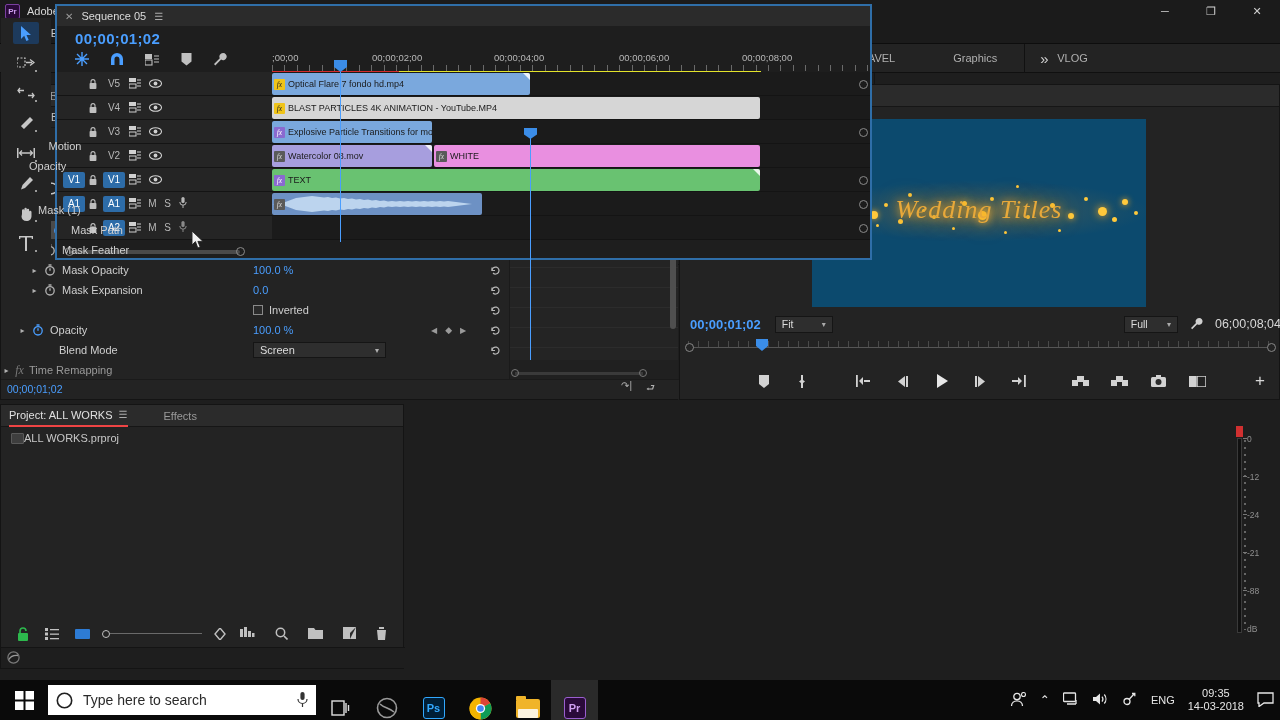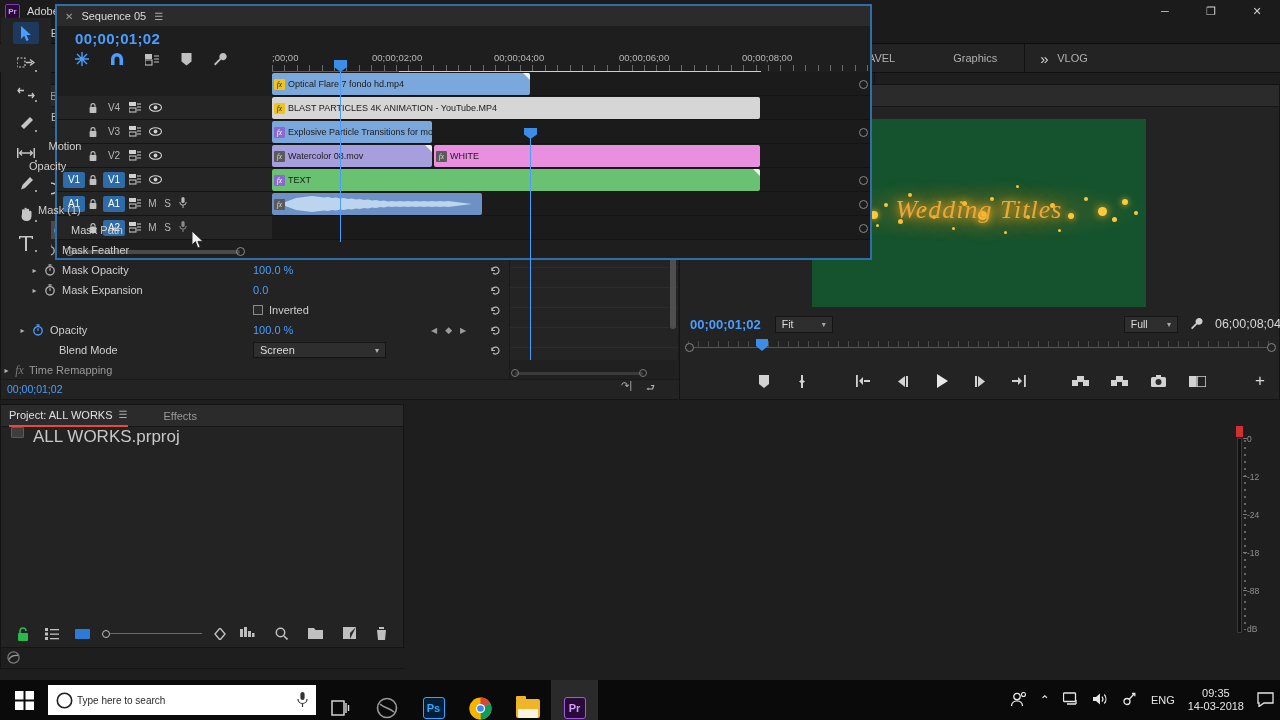--- a/index.html
+++ b/index.html
@@ -122,21 +122,21 @@
   .fx-hsb .kn { position:absolute; width:8px; height:8px; border:1px solid #777;
     border-radius:50%; top:-1px; }
   .fx-hsb .bar { position:absolute; left:4px; right:4px; top:2px; height:3px;
     background:#3a3a3a; }
   .fx-bbtns { position:absolute; right:24px; bottom:2px; display:flex; gap:14px;
     color:#b0b0b0; font-size:10px; }
 
   
   #prog-panel { left:679px; top:84px; width:601px; height:316px; background:#232323; }
   .prog-video { position:absolute; left:132px; top:34px; width:334px; height:188px;
-    background:#14532d; overflow:hidden; }
+    background:#0c4a6e; overflow:hidden; }
   .sparkle { position:absolute; border-radius:50%; background:#ffc93c; }
   .wed-title { position:absolute; left:0; top:76px; width:100%; text-align:center;
     font-family:"Liberation Serif", serif; font-style:italic; font-size:26px;
     color:#e8a93a; text-shadow:0 0 10px #ffae20,0 0 22px #b87316; letter-spacing:1px; }
   .glow-band { position:absolute; left:0; top:62px; width:100%; height:60px;
     background:radial-gradient(ellipse at 50% 50%, rgba(255,170,40,0.30) 0%, rgba(255,150,20,0.10) 38%, rgba(0,0,0,0) 72%); }
   .prog-bar { position:absolute; top:227px; left:0; width:601px; height:24px;
     display:flex; align-items:center; }
   .prog-tc { color:#4a9eff; font-size:13px; font-weight:bold; margin-left:10px; }
   .sel-box { height:17px; background:#2e2e2e; border:1px solid #151515;
@@ -156,22 +156,22 @@
   .prog-transport { position:absolute; bottom:4px; left:0; width:601px; height:28px;
     display:flex; align-items:center; justify-content:center; gap:22px; }
   .tbtn { width:17px; height:17px; display:flex; align-items:center;
     justify-content:center; color:#d2d2d2; }
   .tbtn svg { display:block; }
   .plus-btn { position:absolute; right:14px; bottom:8px; color:#d8d8d8;
     font-size:17px; }
 
   
   #proj-panel { left:0; top:404px; width:404px; height:265px; background:#232323; }
-  .proj-crumb { height:22px; display:flex; align-items:flex-start; padding-left:10px;
-    font-size:17px; color:#c8c8c8; gap:9px; }
+  .proj-crumb { height:22px; display:flex; align-items:center; padding-left:10px;
+    font-size:11px; color:#c8c8c8; }
   .crumb-ic { width:13px; height:11px; background:#3e3e3e; border:1px solid #5a5a5a;
     border-radius:1px; }
   .proj-tools { position:absolute; bottom:22px; left:0; width:404px; height:24px;
     display:flex; align-items:center; }
   .proj-tools .t { margin-left:16px; color:#c0c0c0; display:flex;
     align-items:center; }
   .zslider { position:relative; width:100px; height:12px; margin-left:12px; }
   .zslider .ln { position:absolute; left:8px; right:0; top:5px; height:1px;
     background:#6a6a6a; }
   .zslider .kn { position:absolute; left:0; top:2px; width:8px; height:8px;
@@ -264,21 +264,21 @@
   .am-dots { position:absolute; left:19px; top:20px; width:2px; height:190px;
     background-image:repeating-linear-gradient(to bottom,#666 0 2px,transparent 2px 7px); }
 
   
   .taskbar { position:absolute; left:0; bottom:0; width:1280px; height:40px;
     background:#0a0a0a; display:flex; align-items:center; }
   .tb-start { width:48px; height:40px; display:flex; align-items:center;
     justify-content:center; }
   .tb-search { width:268px; height:30px; background:#fff; display:flex;
     align-items:center; padding:0 8px; }
-  .tb-search .txt { color:#2a2a2a; font-size:10px; margin-left:4px; }
+  .tb-search .txt { color:#2a2a2a; font-size:14px; margin-left:10px; }
   .tb-search .mic { margin-left:auto; color:#333; }
   .tb-icon { width:47px; height:56px; display:flex; align-items:center;
     justify-content:center; position:relative;margin-top:16px; }
   .tb-icon.active { background:#2a2a2a; }
   .tb-icon.active::after { content:''; position:absolute; bottom:0; left:6px;
     right:6px; height:2px; background:#7a3fa0; }
   .tray { margin-left:auto; display:flex; align-items:center; gap:13px;
     padding-right:6px; color:#e6e6e6; font-size:11px; }
   .tray-clock { text-align:center; line-height:13px; font-size:11px; }
   .ps-ic { width:22px; height:22px; background:#001e36; border:1.5px solid #31a8ff;
@@ -922,20 +922,43 @@
           <span class="tl-rlbl" style="left:347px">00;00;06;00</span>
           <span class="tl-rlbl" style="left:470px">00;00;08;00</span>
           <div class="tl-rticks"></div>
           <div class="render-bar" style="left:0;width:127px;background:#d42a2a"></div>
           <div class="render-bar" style="left:127px;width:362px;background:#e3e32a"></div>
         </div>
       </div>
 
       <div class="tl-body">
 
+        <div class="track-head" style="top:0">
+          <span class="th-tgt"></span>
+          <span class="th-lock">
+            <svg width="8" height="10" viewBox="0 0 8 10">
+                <rect x="0.6" y="4" width="6.8" height="6" rx="0.8" fill="#c0c0c0"></rect>
+                <path d="M2 4V2.6a2 2 0 0 1 4 0V4" fill="none" stroke="#c0c0c0" stroke-width="1.1"></path>
+              </svg>
+          </span>
+          <span class="th-name">V5</span>
+          <span class="th-sync">
+            <svg width="12" height="11" viewBox="0 0 12 11">
+                <rect x="0" y="0" width="7" height="4" fill="#d0d0d0"></rect>
+                <rect x="0" y="6" width="7" height="4" fill="none" stroke="#d0d0d0" stroke-width="1"></rect>
+                <path d="M8 2h4M8 5h4M8 8h4" stroke="#d0d0d0" stroke-width="1"></path>
+              </svg>
+          </span>
+          <span class="th-eye">
+            <svg width="13" height="9" viewBox="0 0 13 9">
+                <ellipse cx="6.5" cy="4.5" rx="6" ry="3.8" fill="none" stroke="#d0d0d0" stroke-width="1.1"></ellipse>
+                <circle cx="6.5" cy="4.5" r="1.9" fill="#d0d0d0"></circle>
+              </svg>
+          </span>
+        </div>
         <div class="track-area" style="top:0">
           <div class="clip" style="left:0;width:258px;background:#7aa8dd">
             <span class="fxb">fx</span>
             <span class="clip-name">Optical Flare 7 fondo hd.mp4</span>
             <span class="clip-corner"></span>
           </div>
         </div>
 
         <div class="track-head" style="top:24px">
           <span class="th-tgt"></span>
@@ -1147,21 +1170,21 @@
     <div class="am-peak"></div>
     <div class="am-track"></div>
     <div class="am-dots"></div>
     <div class="am-scale">
       <span class="am-lbl" style="top:4px">0</span>
       <span class="am-tick" style="top:8px"></span>
       <span class="am-lbl" style="top:42px">-12</span>
       <span class="am-tick" style="top:46px"></span>
       <span class="am-lbl" style="top:80px">-24</span>
       <span class="am-tick" style="top:84px"></span>
-      <span class="am-lbl" style="top:118px">-18</span>
+      <span class="am-lbl" style="top:118px">-21</span>
       <span class="am-tick" style="top:122px"></span>
       <span class="am-lbl" style="top:156px">-88</span>
       <span class="am-tick" style="top:160px"></span>
       <span class="am-lbl" style="top:194px">dB</span>
     </div>
   </div>
 
   <span class="cursor-arrow">
     <svg width="12" height="18" viewBox="0 0 12 18">
         <path d="M0 0v14l3.4-3.4L5.8 17l2.4-1-2.3-5.6H11z" fill="#f0f0f0" stroke="#202020" stroke-width="0.9"></path>

